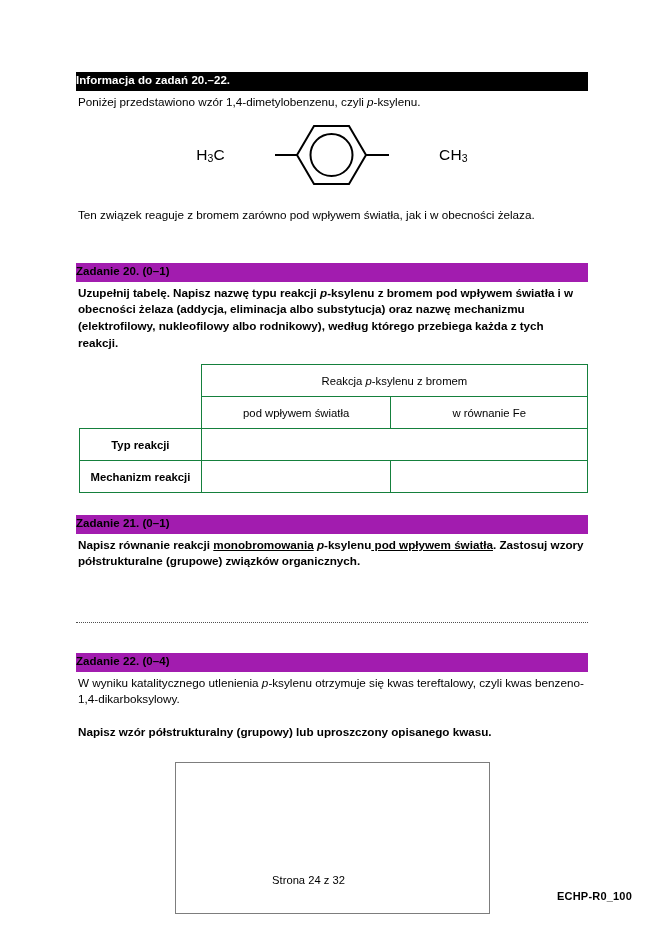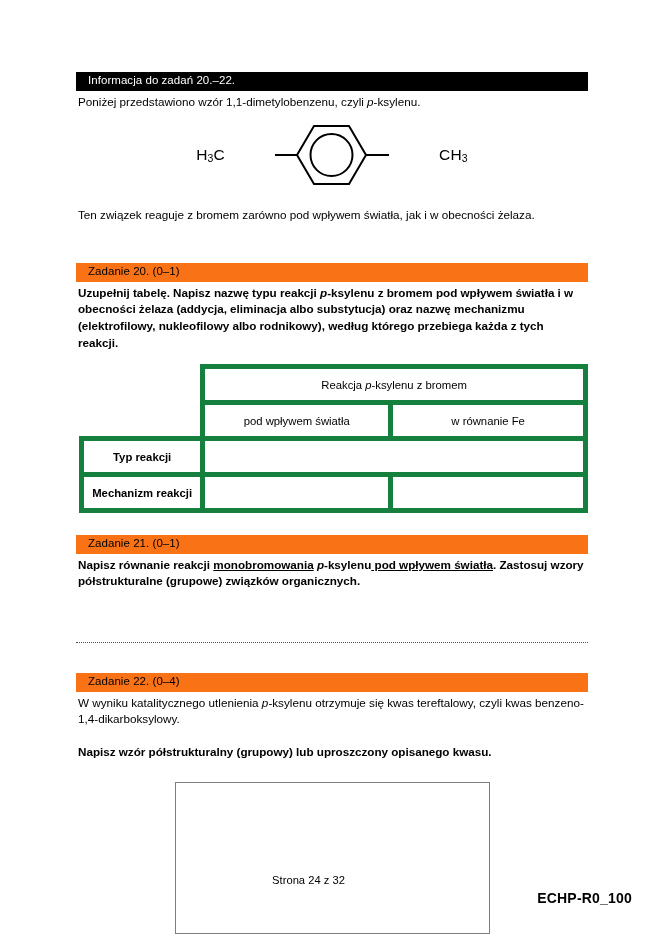--- a/index.html
+++ b/index.html
@@ -29,32 +29,32 @@
     position: absolute;
     left: 76px;
     top: 72px;
     width: 512px;
   }
 
   
   .banner {
     width: 100%;
     box-sizing: border-box;
-    padding: 2px 4px 3px 12px;
+    padding: 2px 4px 3px 0;
     font-size: 11.5px;
-    font-weight: normal;
+    font-weight: bold;
     line-height: 1.18;
     letter-spacing: 0.05px;
   }
   .banner-black {
     background: #000000;
     color: #ffffff;
   }
   .banner-gray {
-    background: #f97316;
+    background: #a21caf;
     color: #000000;
   }
 
   
   .para {
     font-size: 11.7px;
     line-height: 1.44;
     margin: 3px 0 0 0;
     padding: 0 2px;
   }
@@ -93,21 +93,21 @@
   }
 
   
   table.reaction-table {
     border-collapse: collapse;
     table-layout: fixed;
     margin-left: 3px;
     font-size: 11.3px;
   }
   table.reaction-table td {
-    border: 5px solid #15803d;
+    border: 1px solid #15803d;
     height: 27px;
     padding: 2px 6px;
     text-align: center;
     vertical-align: middle;
   }
   table.reaction-table td.corner {
     border: none;
   }
   table.reaction-table td.rowlabel {
     text-align: center;
@@ -140,39 +140,39 @@
     left: 0;
     top: 874px;
     width: 617px;
     text-align: center;
     font-size: 11.2px;
   }
   .footer-code {
     position: absolute;
     right: 32px;
     top: 890px;
-    font-size: 14px;
+    font-size: 11px;
     font-weight: bold;
     letter-spacing: 0.2px;
   }
 
   .sp-1 { height: 9px; }
   .sp-2 { height: 13px; }
   .sp-3 { height: 17px; }
   .sp-4 { height: 22px; }
 </style>
 </head>
 <body>
 
 <div class="page">
   <div class="content">
 
     <div class="banner banner-black">Informacja do zadań 20.–22.</div>
 
-    <p class="para"><span>Poniżej przedstawiono wzór 1,1-dimetylobenzenu, czyli </span><span class="ital">p</span><span>-ksylenu.</span></p>
+    <p class="para"><span>Poniżej przedstawiono wzór 1,4-dimetylobenzenu, czyli </span><span class="ital">p</span><span>-ksylenu.</span></p>
 
     <div class="sp-1"></div>
 
     <div class="structure">
       <span class="formula-label"><span>H</span><sub>3</sub><span>C</span></span>
       <svg width="118" height="72" viewBox="0 0 118 72" style="display:block;">
 
         <line x1="2" y1="36" x2="24" y2="36" stroke="#000" stroke-width="2"></line>
 
         <polygon points="24,36 41,7 76,7 93,36 76,65 41,65" fill="none" stroke="#000" stroke-width="2"></polygon>

